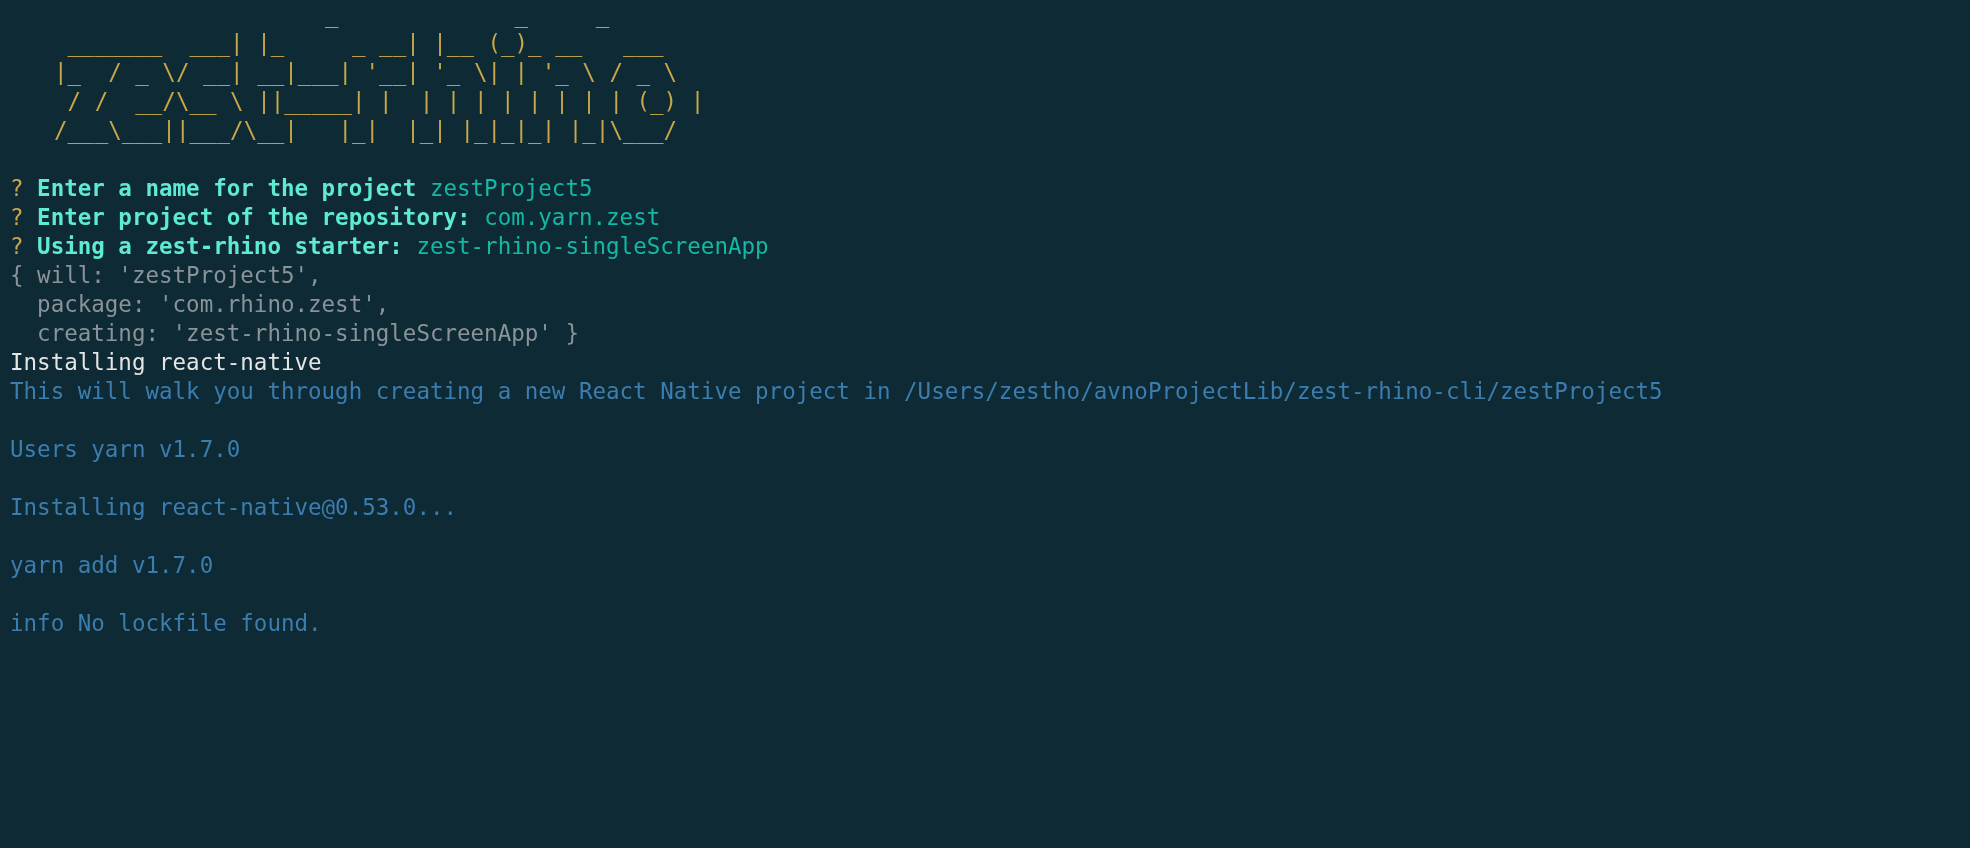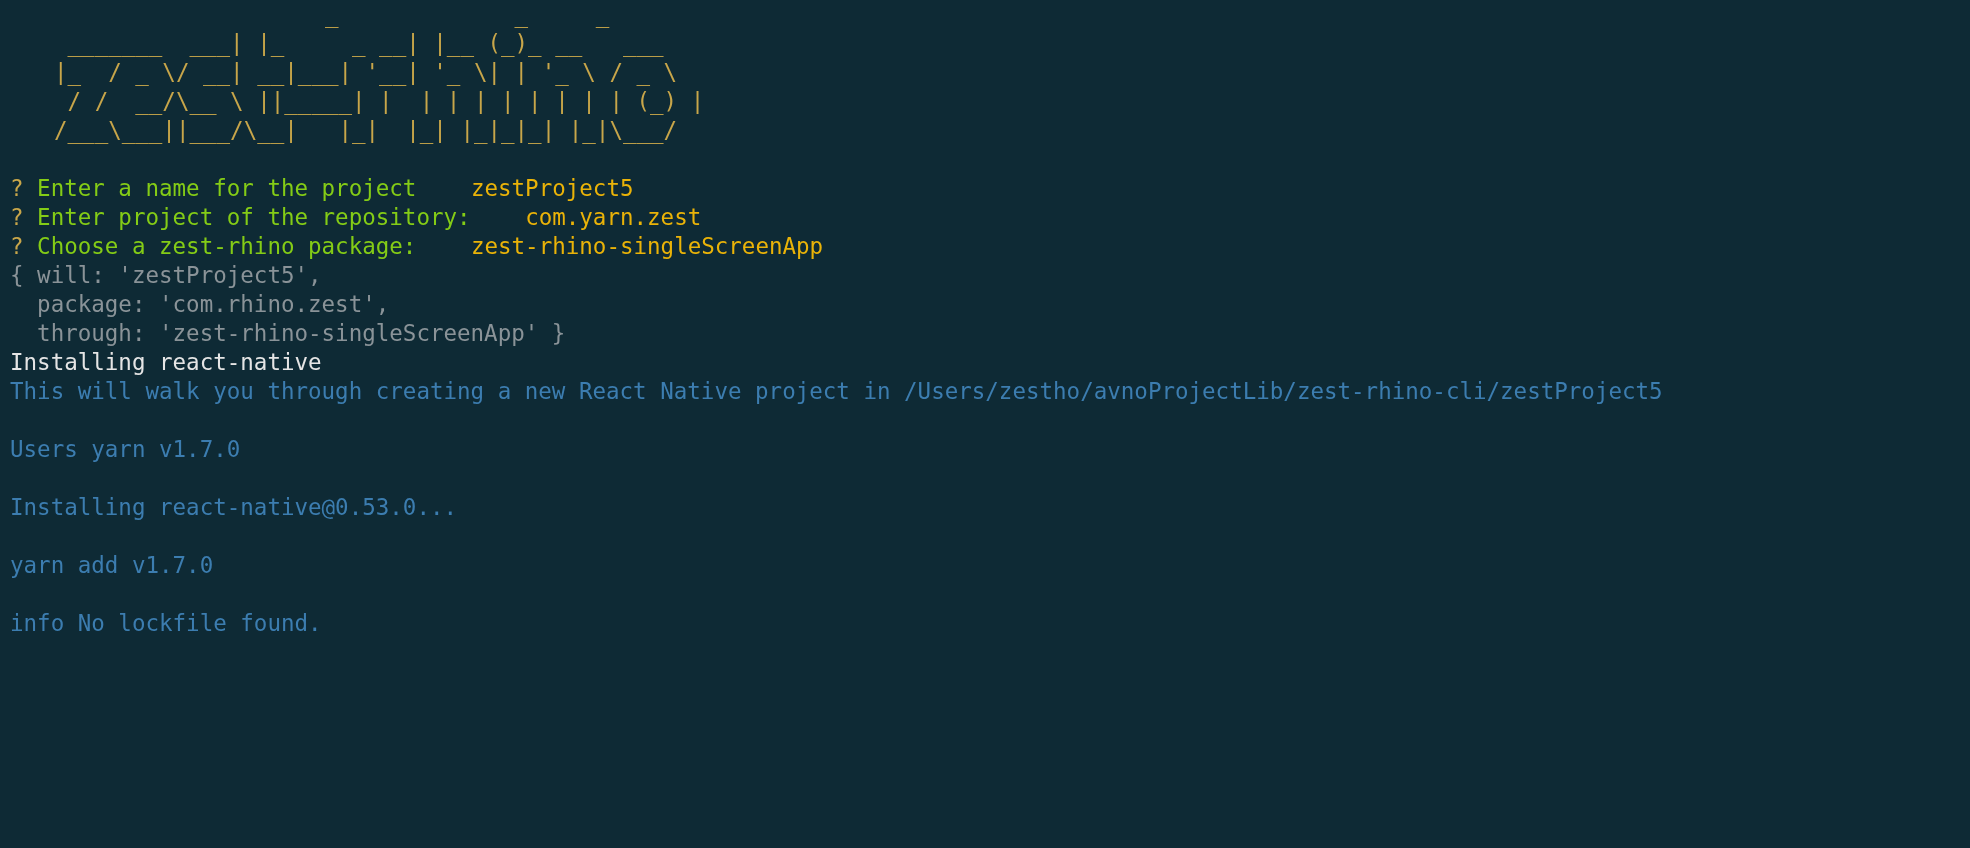--- a/index.html
+++ b/index.html
@@ -14,41 +14,41 @@
     margin: 0;
     padding: 0 10px 10px 10px;
     font-family: "Menlo", "Consolas", "DejaVu Sans Mono", monospace;
     font-size: 22.5px;
     line-height: 29px;
     white-space: pre;
     color: #8a9398;
   }
   .ascii   { color: #c8a64a; margin-left: 44px; }
   .qmark   { color: #c8a64a; }
-  .prompt  { color: #84cc16; font-weight: 400; }
-  .answer  { color: #eab308; margin-left: 41px; }
+  .prompt  { color: #5eead4; font-weight: 700; }
+  .answer  { color: #14b8a6; }
   .dim     { color: #8a9398; }
   .install { color: #e5e5e5; }
   .info    { color: #3c7db0; }
 </style>
 </head>
 <body>
 
 <pre class="term"><span class="ascii">                    _             _     _                 </span>
 <span class="ascii"> _______  ___| |_     _ __| |__ (_)_ __   ___  </span>
 <span class="ascii">|_  / _ \/ __| __|___| '__| '_ \| | '_ \ / _ \ </span>
 <span class="ascii"> / /  __/\__ \ ||_____| |  | | | | | | | | (_) |</span>
 <span class="ascii">/___\___||___/\__|   |_|  |_| |_|_|_| |_|\___/ </span>
 
 <span class="qmark">?</span> <span class="prompt">Enter a name for the project</span> <span class="answer">zestProject5</span>
 <span class="qmark">?</span> <span class="prompt">Enter project of the repository:</span> <span class="answer">com.yarn.zest</span>
-<span class="qmark">?</span> <span class="prompt">Choose a zest-rhino package:</span> <span class="answer">zest-rhino-singleScreenApp</span>
+<span class="qmark">?</span> <span class="prompt">Using a zest-rhino starter:</span> <span class="answer">zest-rhino-singleScreenApp</span>
 <span class="dim">{ will: 'zestProject5',</span>
 <span class="dim">  package: 'com.rhino.zest',</span>
-<span class="dim">  through: 'zest-rhino-singleScreenApp' }</span>
+<span class="dim">  creating: 'zest-rhino-singleScreenApp' }</span>
 <span class="install">Installing react-native</span>
 <span class="info">This will walk you through creating a new React Native project in /Users/zestho/avnoProjectLib/zest-rhino-cli/zestProject5</span>
 
 <span class="info">Users yarn v1.7.0</span>
 
 <span class="info">Installing react-native@0.53.0...</span>
 
 <span class="info">yarn add v1.7.0</span>
 
 <span class="info">info No lockfile found.</span></pre>

